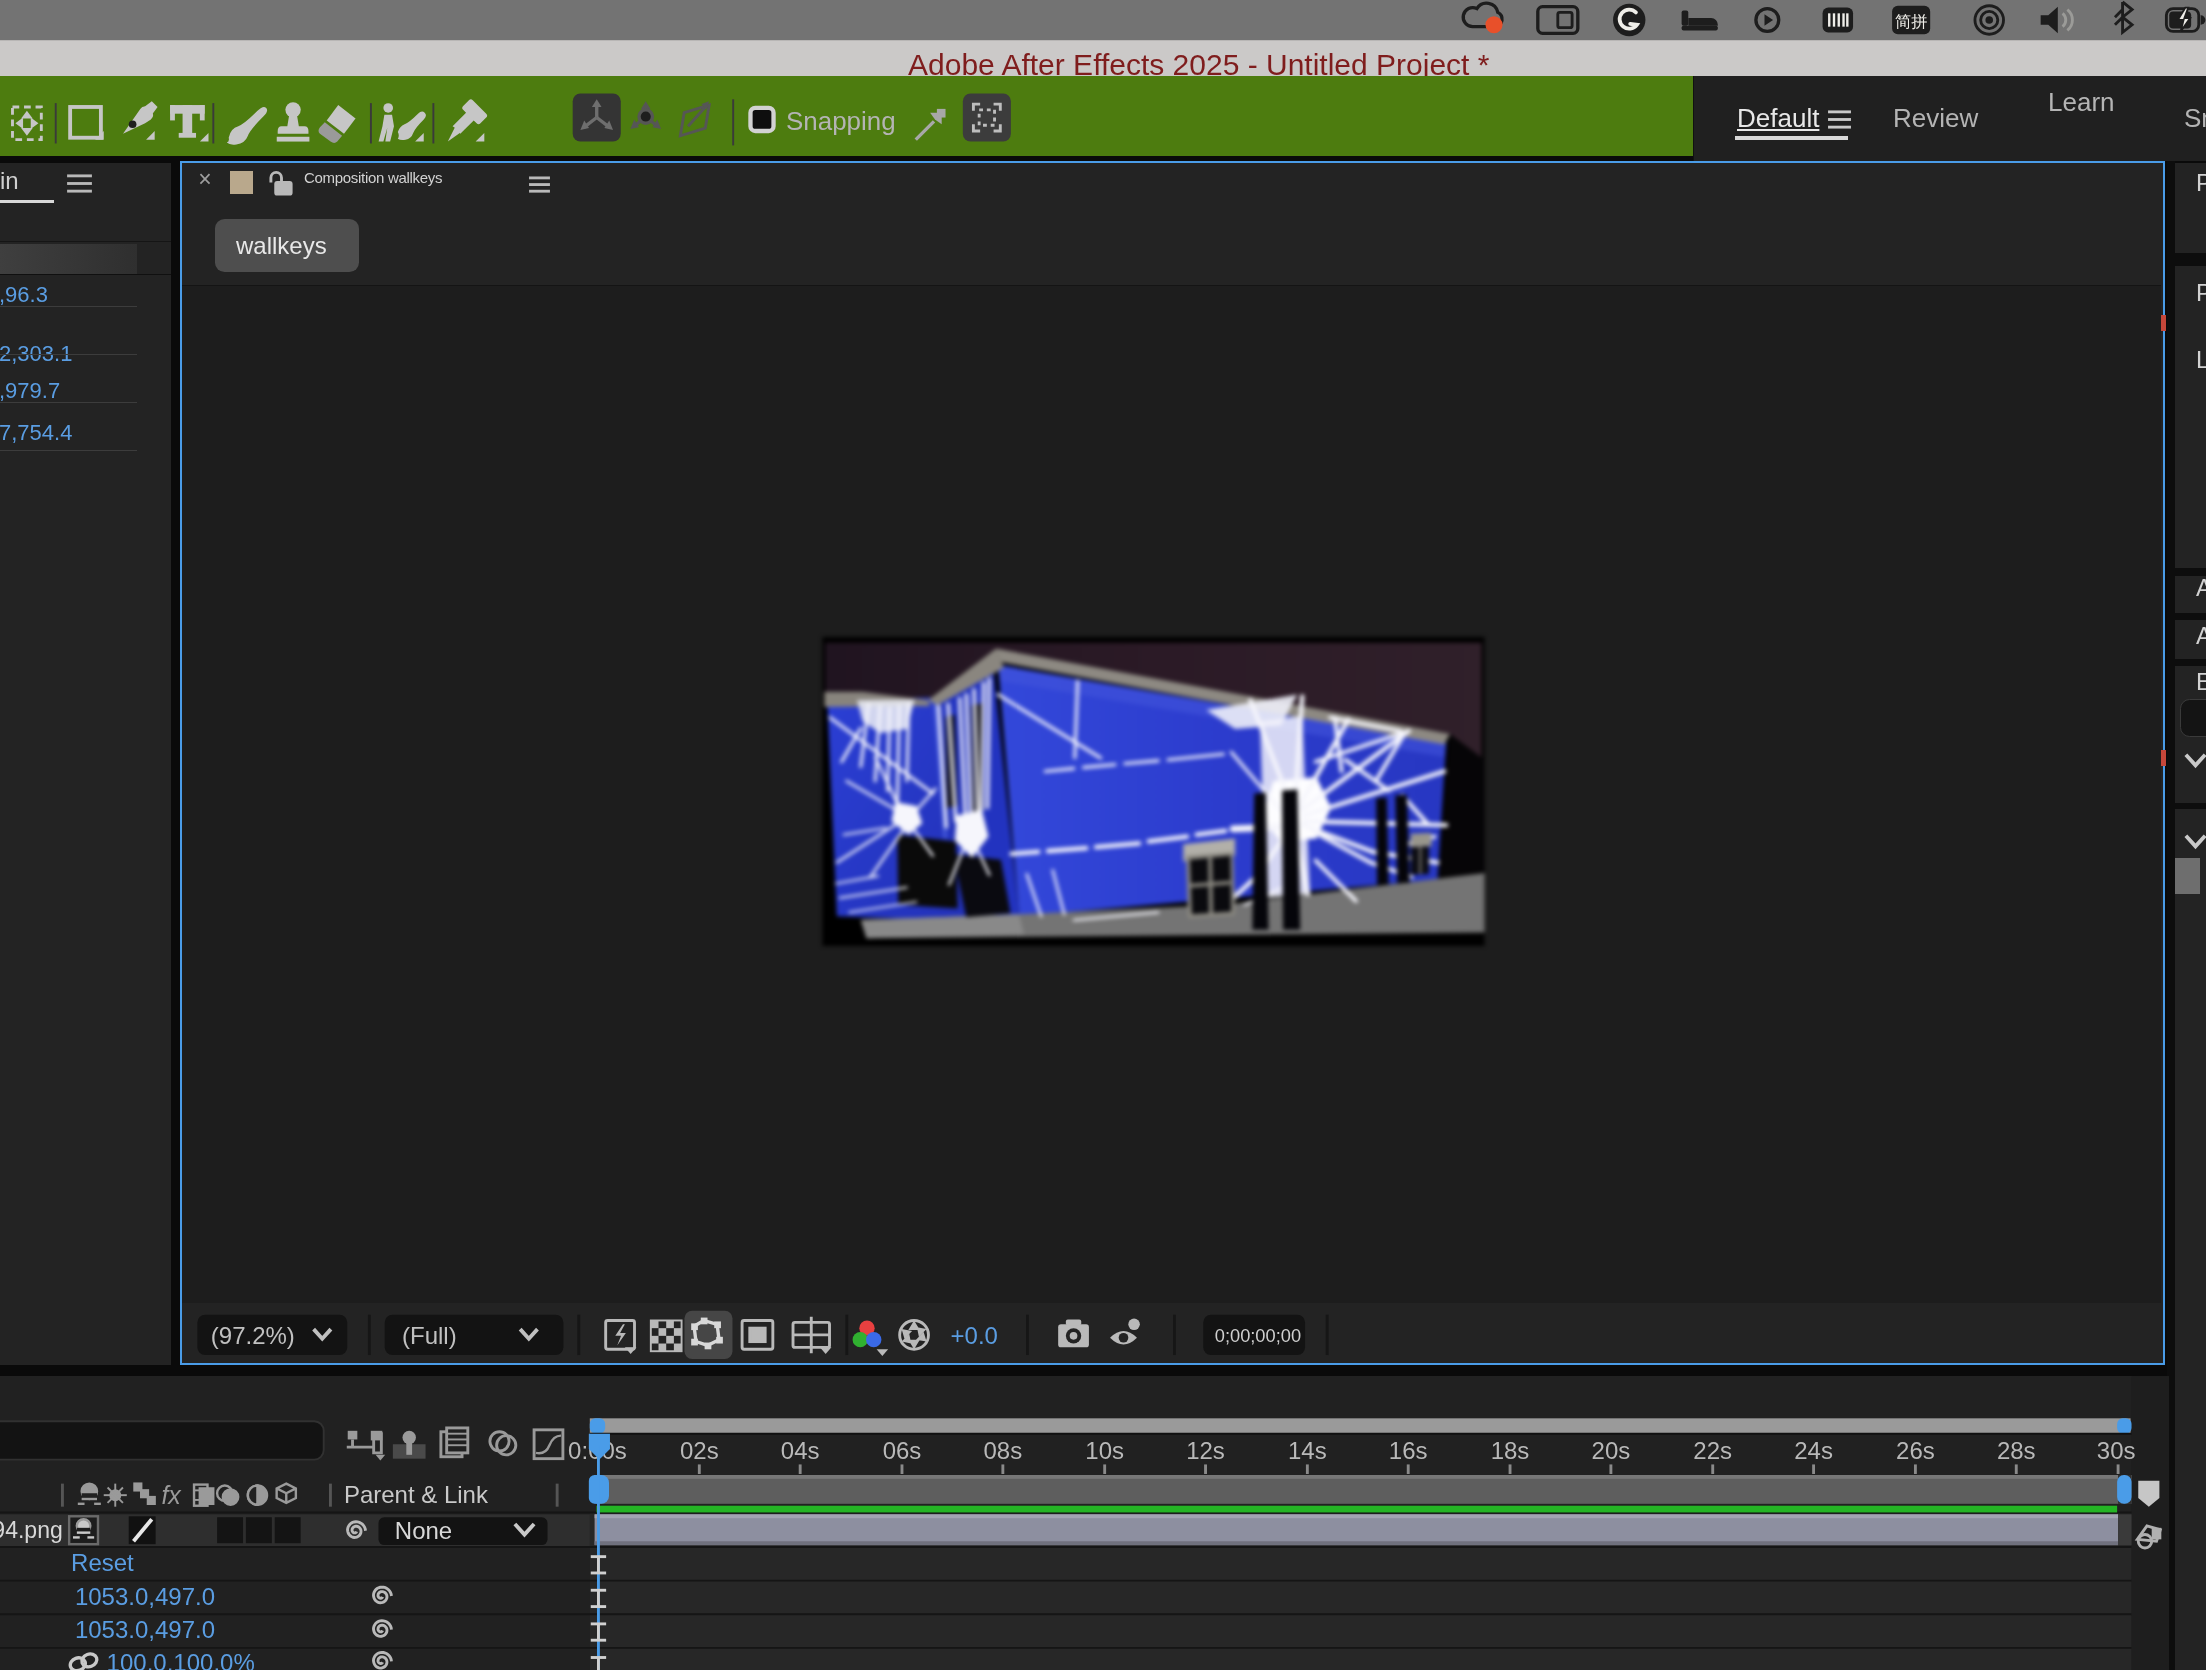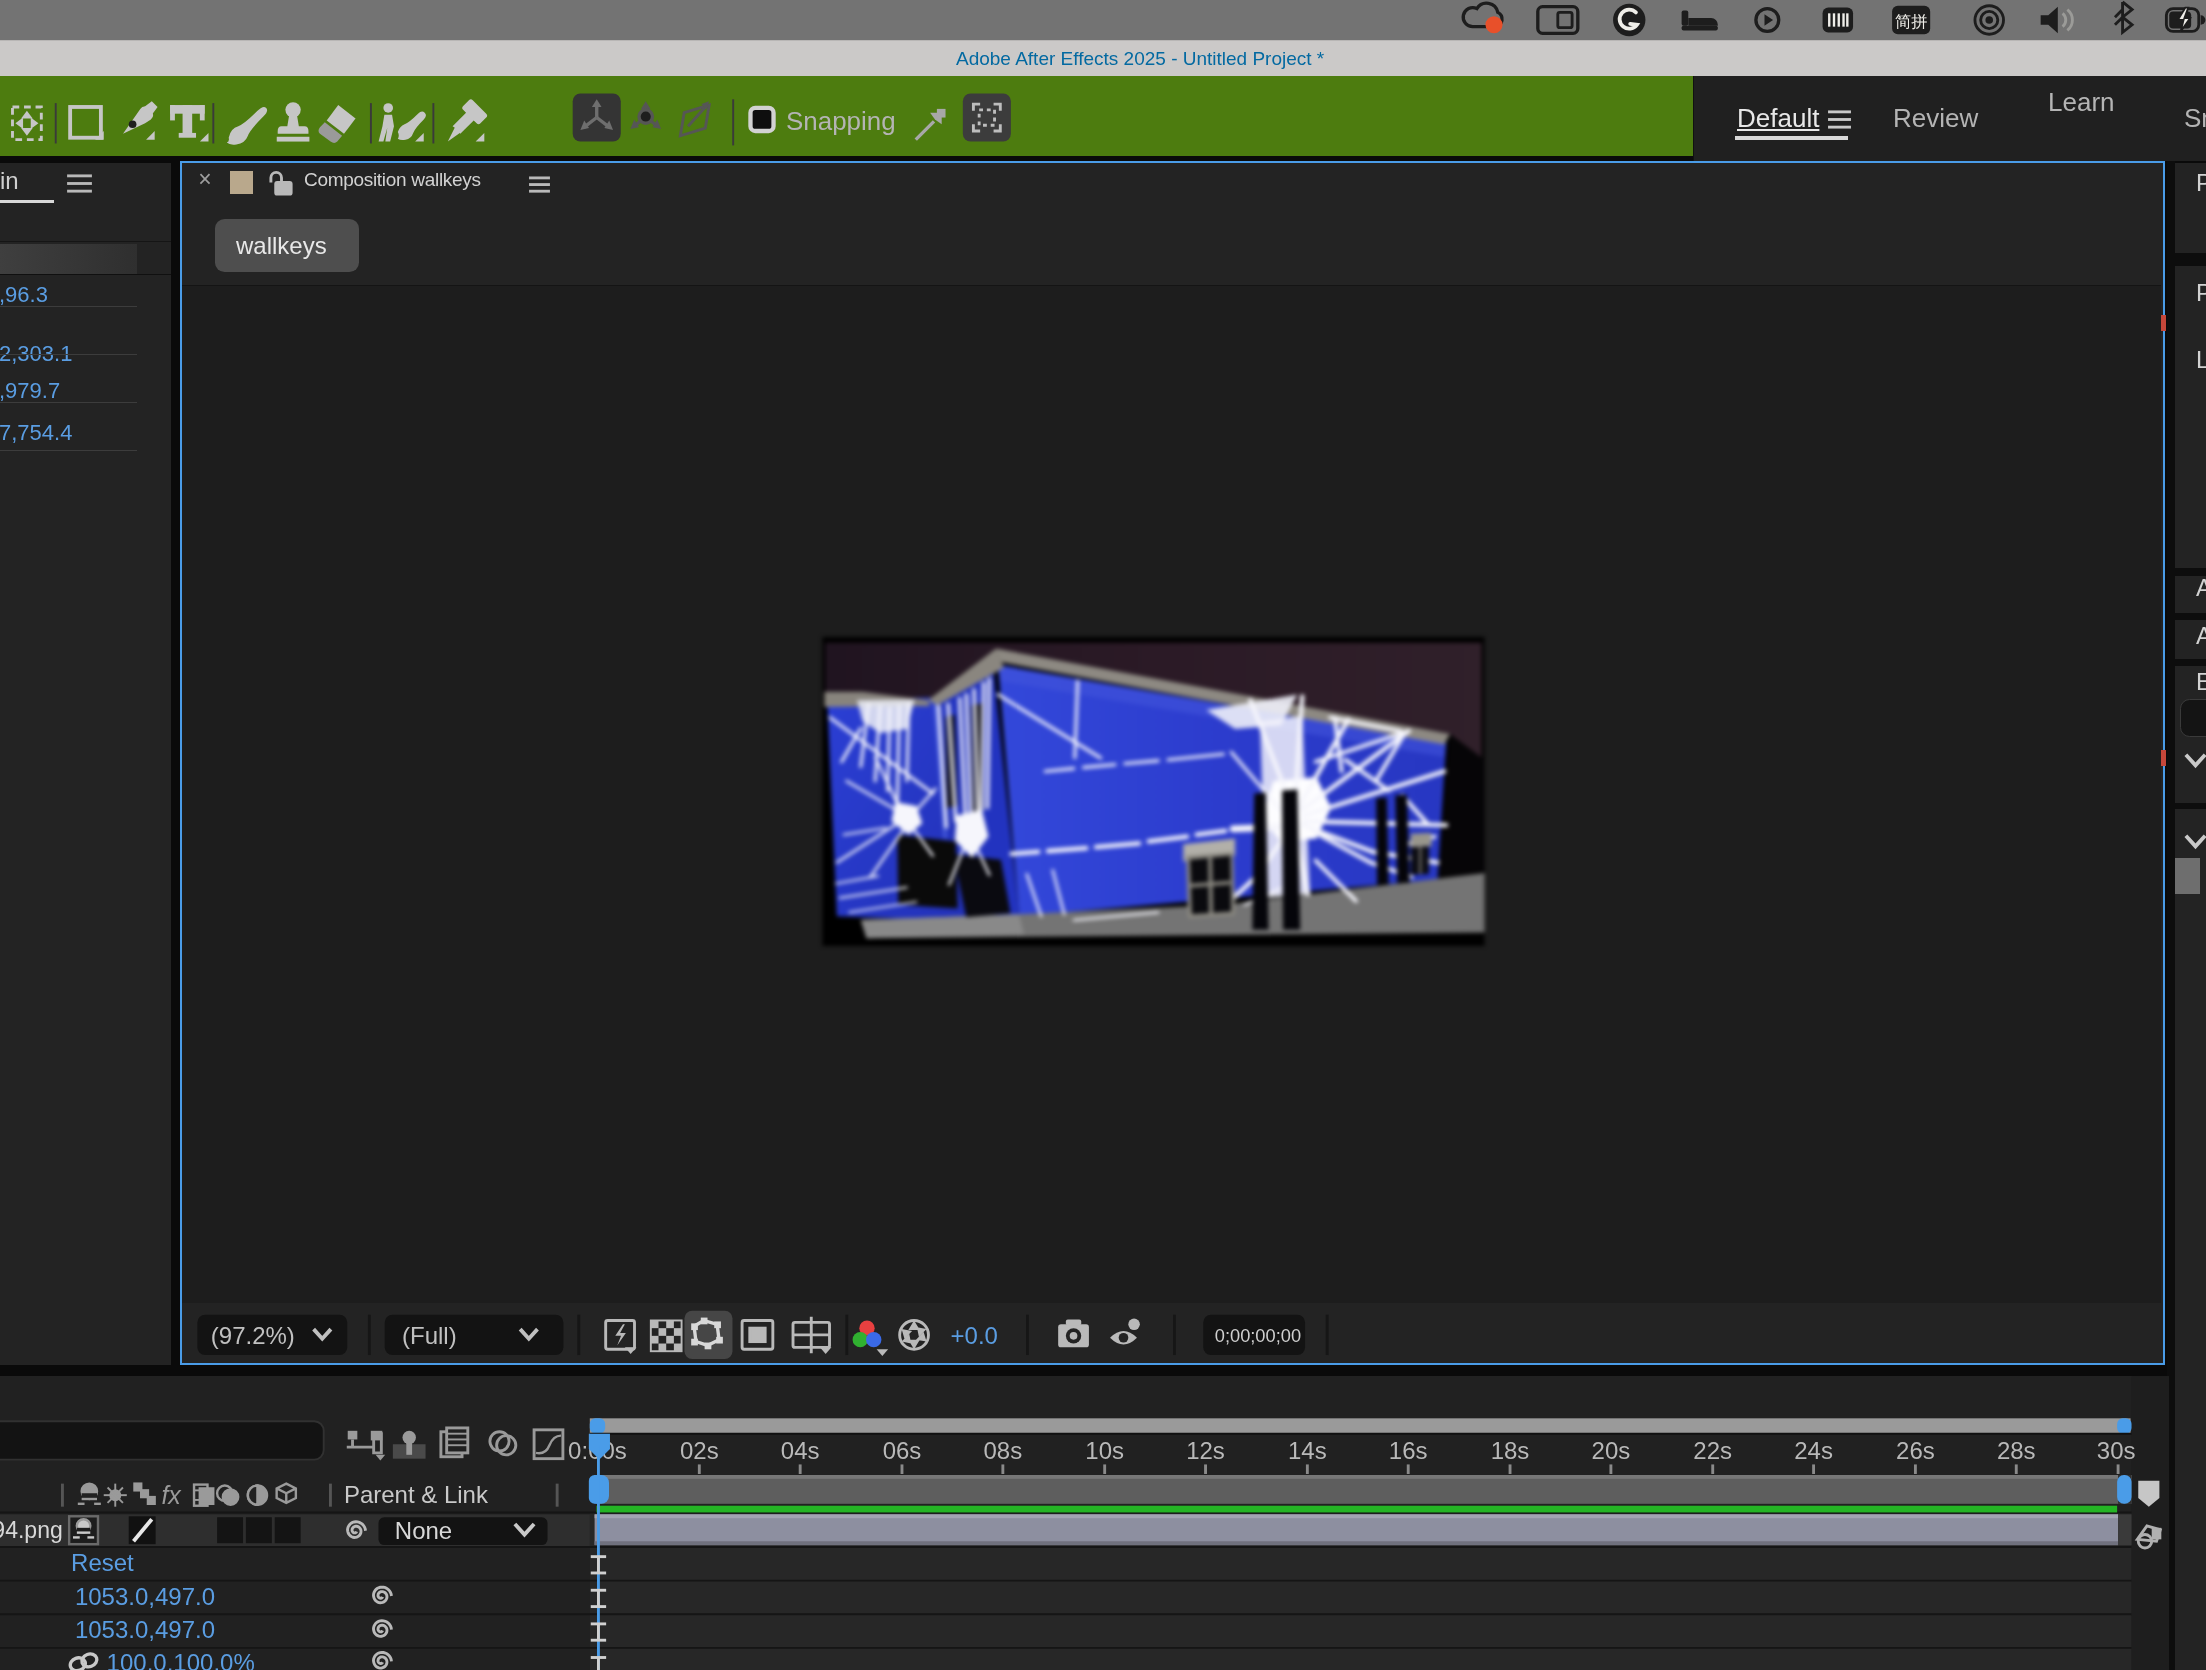--- a/index.html
+++ b/index.html
@@ -77,21 +77,21 @@
           <rect x="0" y="9" width="34" height="24" rx="7" fill="none" stroke="#1d1d1d" stroke-width="3"></rect>
           <rect x="3" y="12" width="23" height="18" rx="4"></rect>
           <path d="M36 16 v10 a5 5 0 0 0 0 -10"></path>
           <path d="M20 8 l-8 13 h6 l-3 12 10 -14 h-6 l4 -11z" fill="#efeee9" stroke="#1d1d1d" stroke-width="2"></path>
         </g>
       </g>
     </svg>
   </div>
 
   <div class="abs" id="titlebar" style="left:0;top:40px;width:2207px;height:36px;background:#cbc9c8;border-top:1px solid #b8b6b5;">
-    <span class="abs" style="left:956px;top:6.7px;font-size:19px;color:#0369a1;white-space:nowrap;">Adobe After Effects 2025 - Untitled Project *</span>
+    <span class="abs" style="left:908px;top:6.7px;font-size:30px;color:#7f1d1d;white-space:nowrap;">Adobe After Effects 2025 - Untitled Project *</span>
   </div>
 
   <div class="abs" id="toolbar" style="left:0;top:76px;width:2032px;height:80px;background:#4d7c0f;">
     <svg class="abs" style="left:0;top:0;" width="1057" height="85" viewBox="0 0 1100 88">
       <g stroke="#c6c6c6" fill="none" stroke-width="3">
 
         <g stroke-dasharray="7 5">
           <rect x="13" y="32" width="30" height="34"></rect>
         </g>
         <g fill="#c6c6c6" stroke="none">
@@ -244,21 +244,21 @@
   <div class="abs" id="comppanel" style="left:180px;top:161px;width:1985px;height:1204px;background:#232323;border:2.9px solid #4a9ce8;">
 
     <span class="abs" style="left:16.3px;top:2.9px;font-size:23px;color:#9e9e9e;">×</span>
     <div class="abs" style="left:48px;top:7.7px;width:23px;height:23px;background:#b9a88c;"></div>
     <svg class="abs" style="left:86px;top:6.7px;" width="27" height="27" viewBox="0 0 28 28">
       <g fill="none" stroke="#b9b9b9" stroke-width="3">
         <rect x="8" y="13" width="16" height="12" rx="1.5" fill="#b9b9b9"></rect>
         <path d="M3 13 v-5 a5.5 5.5 0 0 1 11 0 v5"></path>
       </g>
     </svg>
-    <span class="abs" style="left:122px;top:5.8px;font-size:19px;color:#d2d2d2;letter-spacing:-0.3px;">Composition wallkeys</span>
+    <span class="abs" style="left:122px;top:5.8px;font-size:15px;color:#d2d2d2;letter-spacing:-0.3px;">Composition wallkeys</span>
     <svg class="abs" style="left:347px;top:13.4px;" width="21" height="19" viewBox="0 0 22 20">
         <g stroke="#b9b9b9" stroke-width="3">
           <line x1="0" y1="2" x2="22" y2="2"></line>
           <line x1="0" y1="9" x2="22" y2="9"></line>
           <line x1="0" y1="16" x2="22" y2="16"></line>
         </g>
       </svg>
 
     <div class="abs" style="left:33px;top:56px;width:144px;height:53px;background:#4e4e4e;border-radius:9.6px;">
       <span class="abs" style="left:21px;top:12.5px;font-size:24px;color:#e8e8e8;">wallkeys</span>

